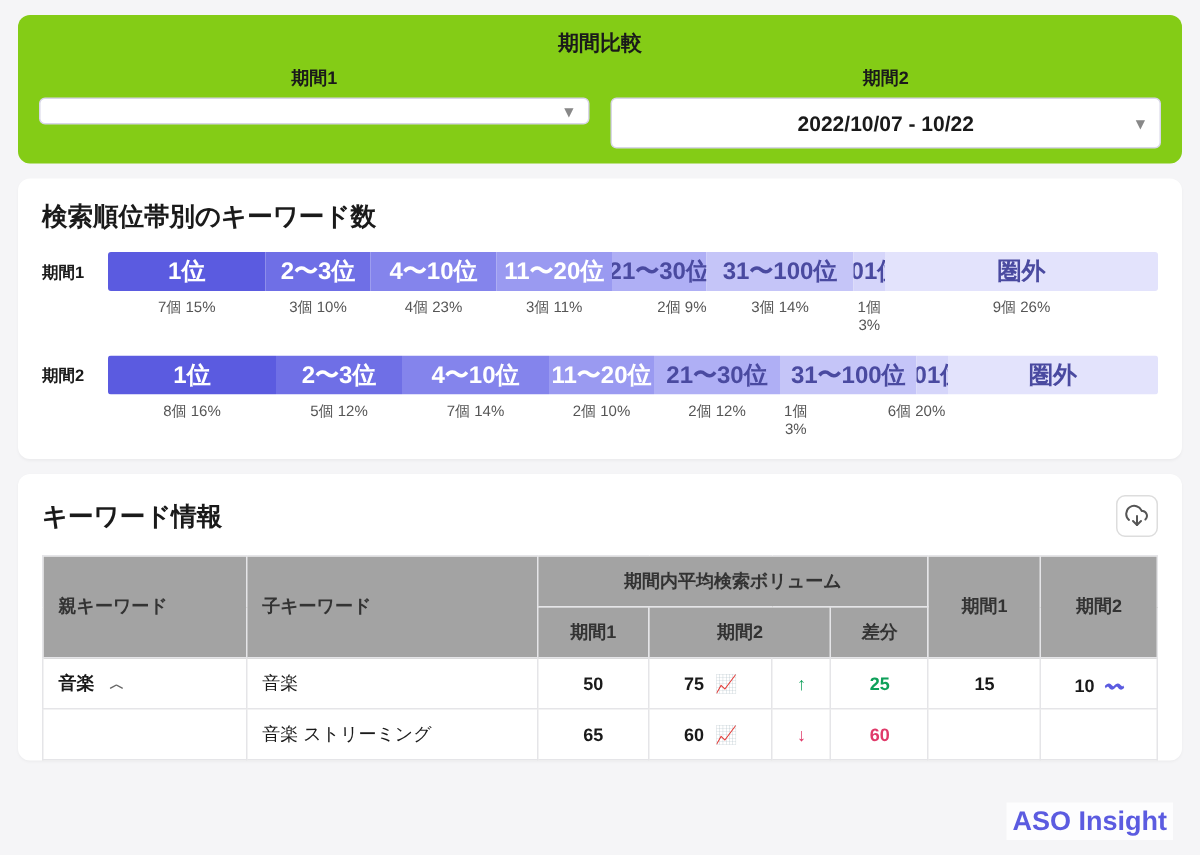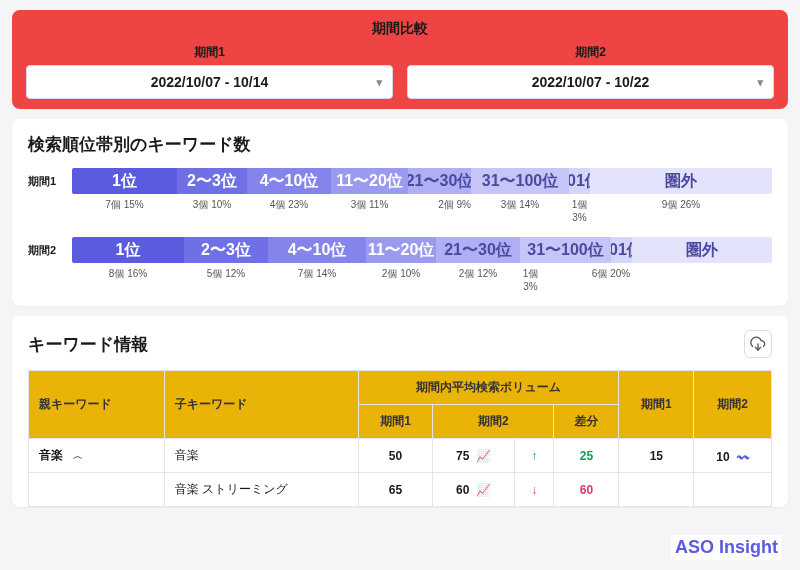--- a/index.html
+++ b/index.html
@@ -1,17 +1,17 @@
 <!DOCTYPE html>
 <html><head>
 <meta charset="utf-8">
 <style>
 * { box-sizing: border-box; margin: 0; padding: 0; }
 body { font-family: -apple-system, "Hiragino Sans", "Yu Gothic", sans-serif; background: #f5f5f7; width: 800px; height: 570px; overflow: hidden; font-size: 13px; color: #1a1a1a; }
-.header-panel { background: #ef4444; border-radius: 8px; margin: 10px 12px; padding: 10px 14px; }
+.header-panel { background: #84cc16; border-radius: 8px; margin: 10px 12px; padding: 10px 14px; }
 .header-title { text-align: center; font-weight: 700; font-size: 14px; margin-bottom: 6px; }
 .period-row { display: flex; gap: 14px; }
 .period-col { flex: 1; text-align: center; }
 .period-label { font-size: 12px; font-weight: 700; margin-bottom: 4px; }
 .period-select { background: #fff; border: 1px solid #d8d6e8; border-radius: 4px; padding: 8px 12px; display: flex; align-items: center; justify-content: center; position: relative; font-weight: 700; font-size: 14px; cursor: pointer; }
 .period-select .chev { position: absolute; right: 10px; color: #888; font-size: 11px; }
 
 .card { background: #fff; border-radius: 8px; margin: 10px 12px; padding: 14px 16px; box-shadow: 0 1px 2px rgba(0,0,0,0.04); }
 .card-title { font-weight: 700; font-size: 17px; margin-bottom: 12px; }
 .card-header-row { display: flex; justify-content: space-between; align-items: center; margin-bottom: 12px; }
@@ -20,42 +20,41 @@
 .rank-row { display: flex; align-items: flex-start; margin-bottom: 14px; }
 .rank-label { width: 44px; font-size: 11px; font-weight: 700; padding-top: 6px; }
 .rank-bar-wrap { flex: 1; }
 .rank-bar { display: flex; height: 26px; border-radius: 2px; overflow: hidden; }
 .seg { display: flex; align-items: center; justify-content: center; color: #fff; font-size: 16px; font-weight: 600; white-space: nowrap; overflow: hidden; }
 .rank-text { display: flex; margin-top: 4px; }
 .rank-text .t { font-size: 10px; color: #555; text-align: center; }
 
 .kw-table { width: 100%; border-collapse: collapse; }
 .kw-table th, .kw-table td { border: 1px solid #e5e5e8; padding: 8px 10px; font-size: 12px; text-align: center; }
-.kw-table th { background: #eab308; font-weight: 700; color: #333; }
+.kw-table th { background: #a3a3a3; font-weight: 700; color: #333; }
 .kw-table .left { text-align: left; }
 .parent-cell { display: flex; align-items: center; gap: 10px; font-weight: 700; }
 .chev-up { font-size: 10px; color: #666; }
 .chart-ic { color: #5b5be0; margin-left: 4px; }
 .arrow-up { color: #0ea05a; font-weight: 700; }
 .arrow-down { color: #e03a6a; font-weight: 700; }
 .diff-pos { color: #0ea05a; font-weight: 700; }
 .diff-neg { color: #e03a6a; font-weight: 700; }
 .num { font-weight: 600; }
 .footer-brand { position: absolute; right: 18px; bottom: 10px; font-size: 18px; font-weight: 700; color: #5b5be0; background: rgba(255,255,255,0.8); padding: 2px 4px; }
 </style>
 </head>
 <body>
 
 <div class="header-panel">
   <div class="header-title">期間比較</div>
   <div class="period-row">
     <div class="period-col">
       <div class="period-label">期間1</div>
       <div class="period-select">
-        <span>2022/10/07 - 10/14</span>
         <span class="chev">▾</span>
       </div>
     </div>
     <div class="period-col">
       <div class="period-label">期間2</div>
       <div class="period-select">
         <span>2022/10/07 - 10/22</span>
         <span class="chev">▾</span>
       </div>
     </div>

